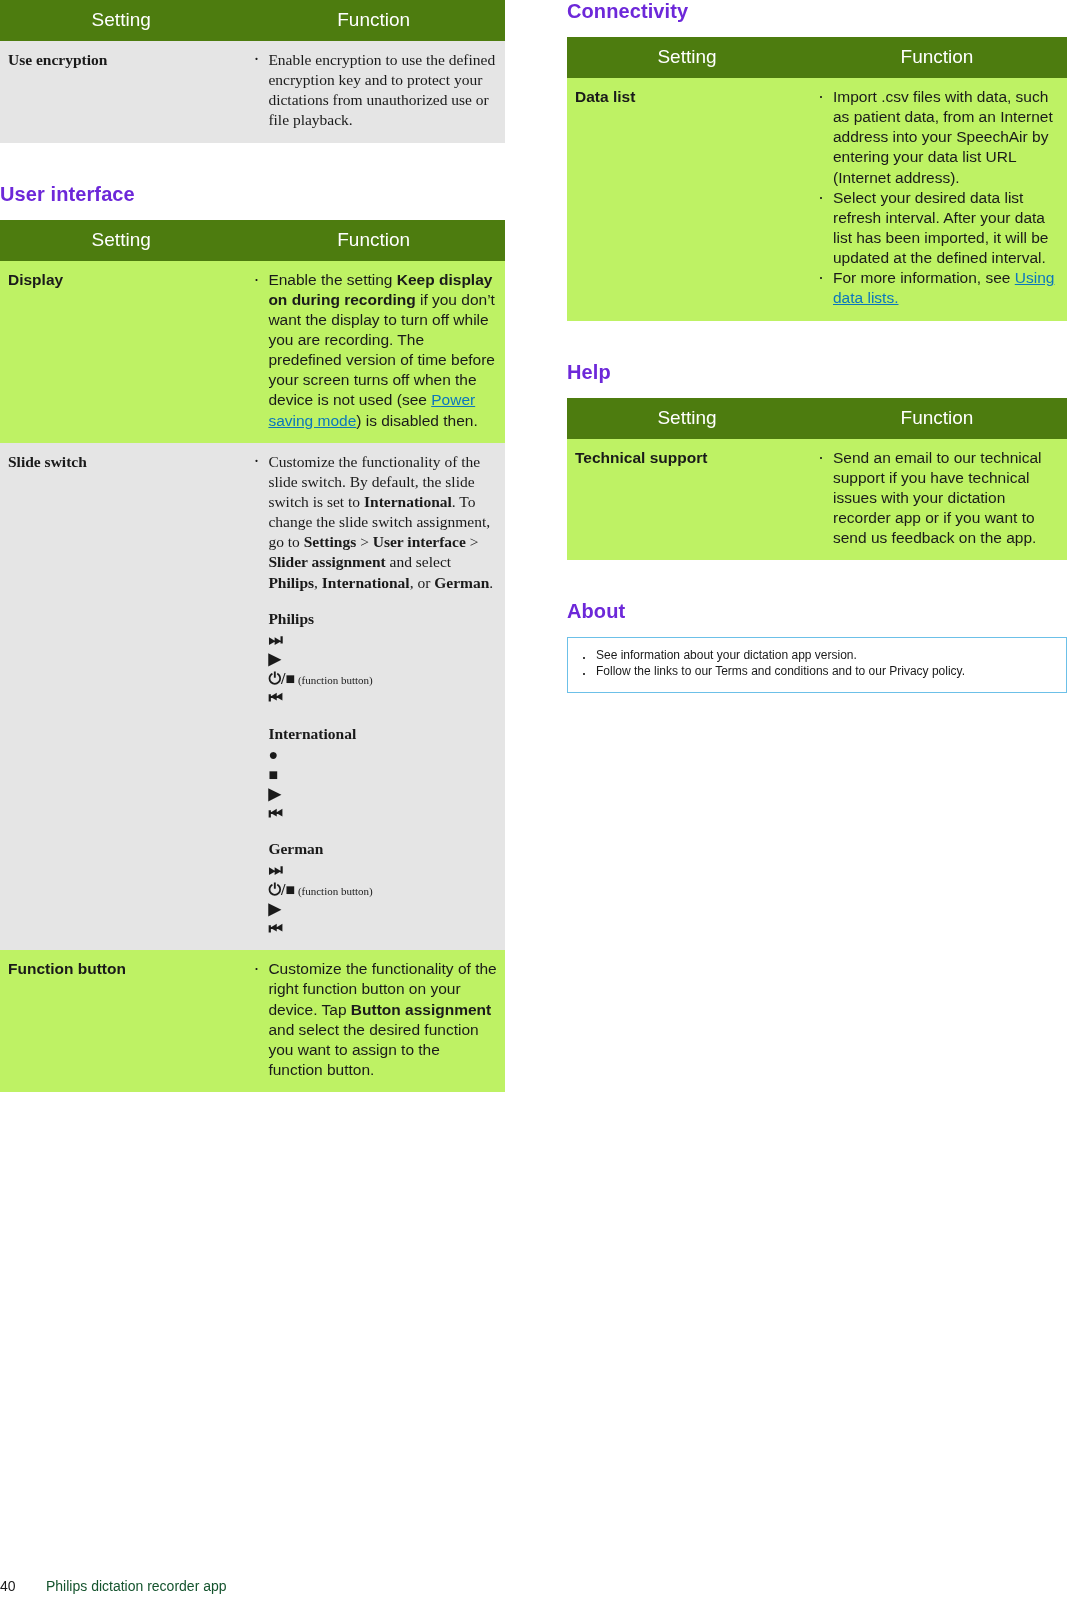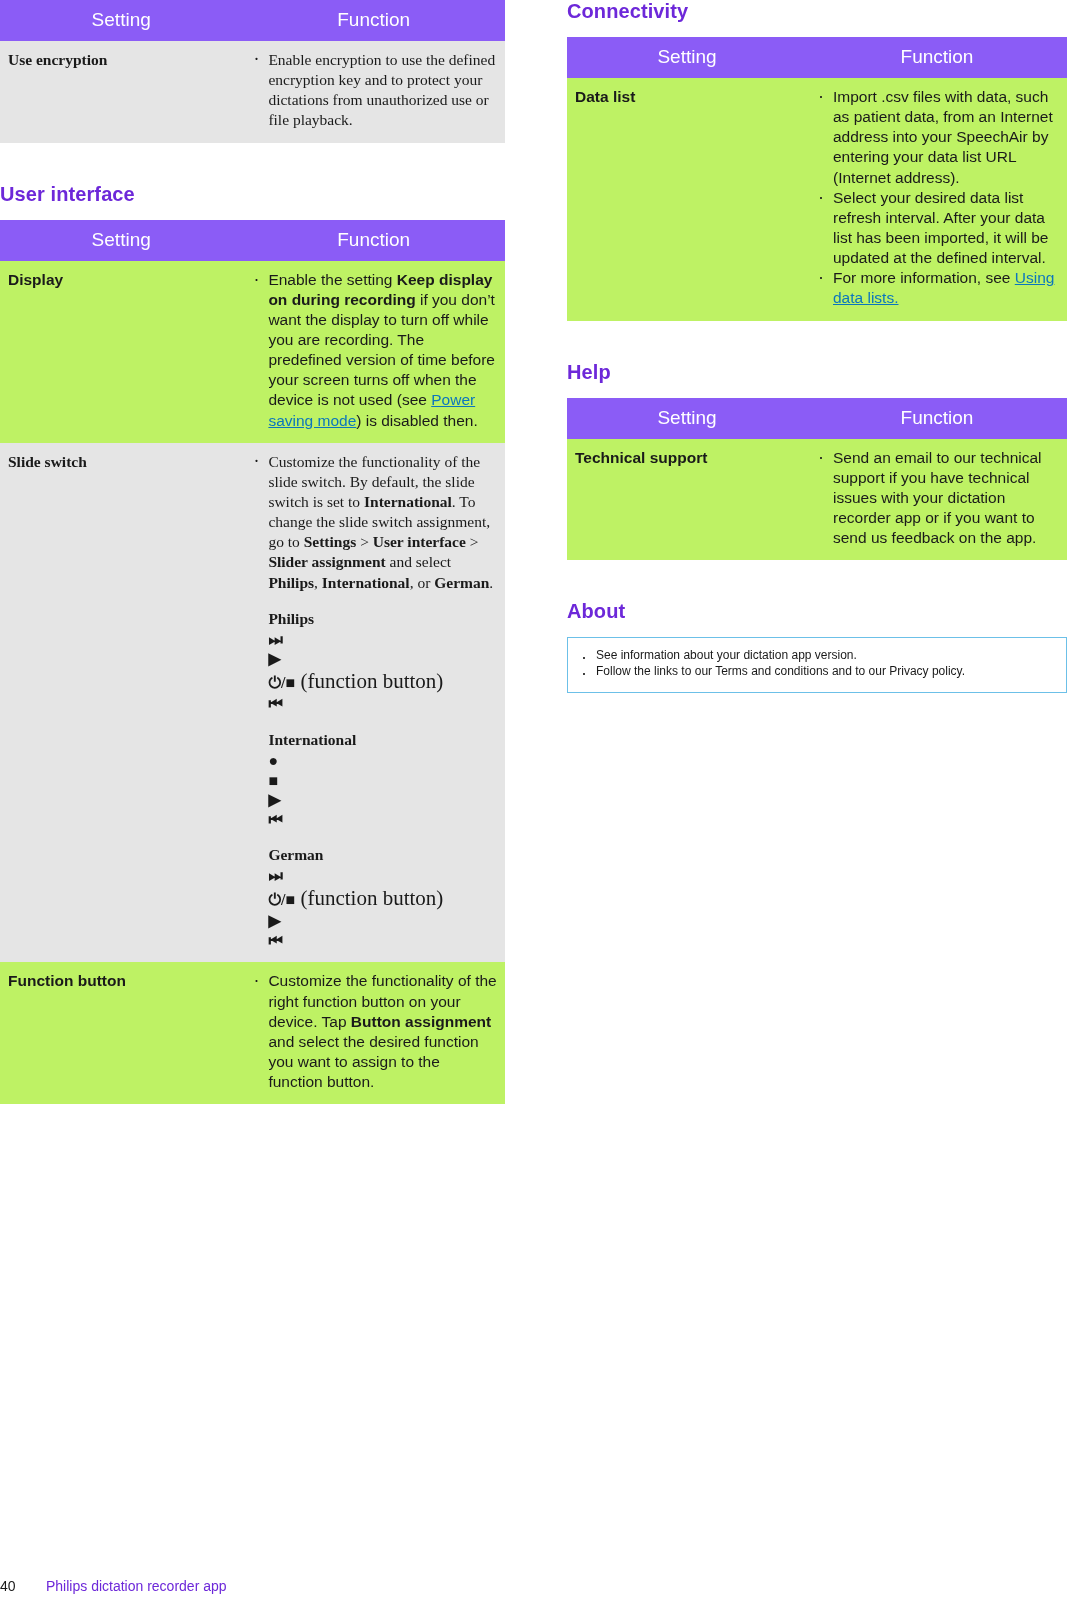--- a/index.html
+++ b/index.html
@@ -40,21 +40,21 @@
     margin: 0 0 14px 0;
     letter-spacing: 0.1px;
   }
 
   table.t {
     width: 100%;
     border-collapse: collapse;
     table-layout: fixed;
   }
   table.t th {
-    background: #8b5cf6;
+    background: #4d7c0f;
     color: #ffffff;
     font-size: 19px;
     font-weight: normal;
     padding: 9px 0 10px 0;
     text-align: center;
     border: 0;
   }
   table.t td {
     vertical-align: top;
     font-size: 15.5px;
@@ -120,21 +120,21 @@
   .symhead {
     font-weight: bold;
     font-size: 15.5px;
     display: block;
     margin-top: 16px;
     margin-bottom: 1px;
   }
   .symhead.first { margin-top: 16px; }
   .funcnote {
     font-weight: normal;
-    font-size: 21px;
+    font-size: 11px;
   }
 
   .aboutbox {
     border: 1px solid #6cc0e8;
     padding: 10px 12px 12px 10px;
     box-sizing: border-box;
   }
   .aboutbox ul.blist > li {
     font-size: 12px;
     line-height: 1.32;
@@ -146,21 +146,21 @@
     bottom: 10px;
     width: 1087px;
     font-size: 14px;
   }
   .footer .pnum {
     color: #1a1a1a;
     display: inline-block;
     width: 46px;
   }
   .footer .ftext {
-    color: #6d28d9;
+    color: #14532d;
   }
   .spacer-40 { height: 40px; }
 </style>
 </head>
 <body>
 
 <div class="page">
 
   <div class="col-left">
 

